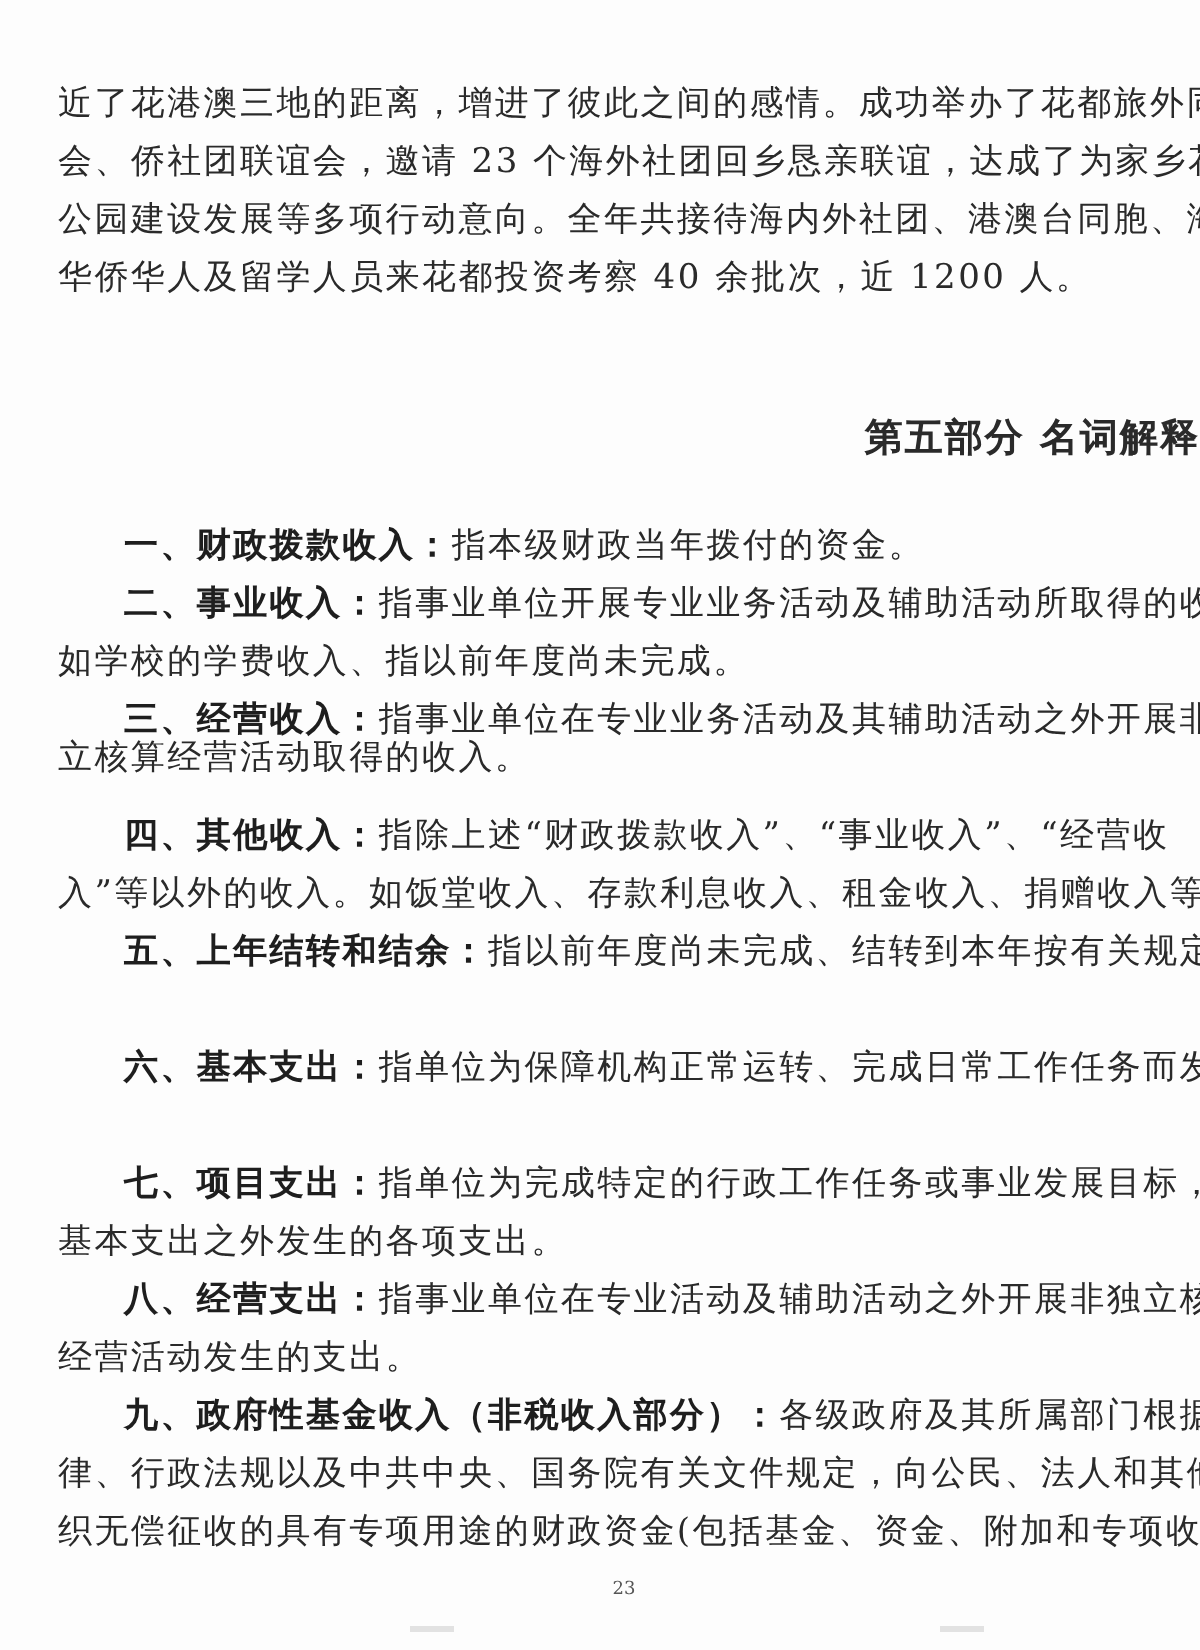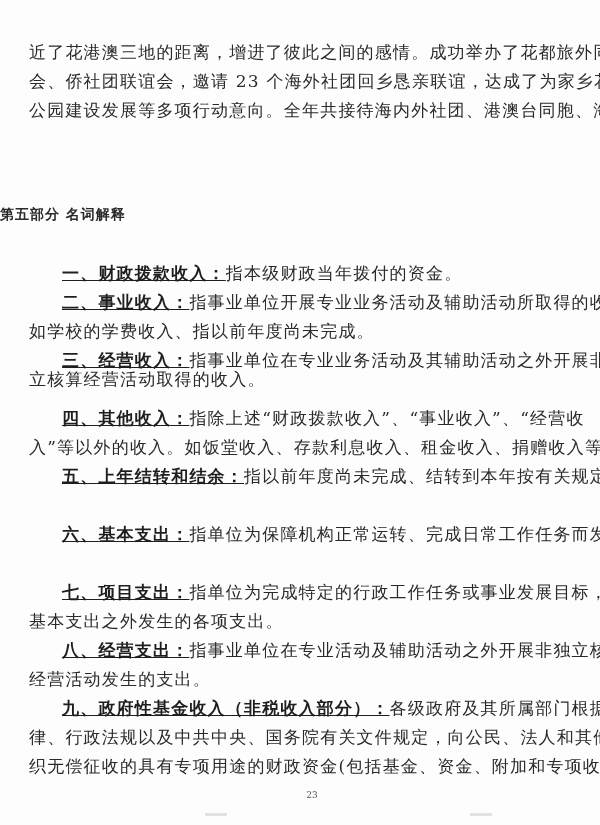--- a/index.html
+++ b/index.html
@@ -8,39 +8,40 @@
       font-family: "DejaVu Serif", "Liberation Serif", serif;
       color: #2a2a2a; position: relative;
     }
     .page { position: absolute; left: 0; top: 0; width: 600px; height: 825px; }
     .line {
       position: absolute; left: 29px; width: 545px;
       font-size: 17px; line-height: 22px; white-space: nowrap;
       letter-spacing: 1.2px; overflow: visible;
     }
     .indent { left: 62px; }
-    .term { font-weight: bold; color: #1e1e1e; text-decoration: underline; }
+    .term { font-weight: bold; color: #1e1e1e; }
     .heading {
-      position: absolute; left: 0; width: 600px; text-align: left;
-      font-size: 14px; font-weight: bold; top: 206px; letter-spacing: 1px;
+      position: absolute; left: 0; width: 600px; text-align: right;
+      font-size: 19px; font-weight: bold; top: 206px; letter-spacing: 1px;
     }
     .pagenum {
       position: absolute; top: 763px; left: 0; width: 600px; text-align: center;
       font-size: 9px; color: #555; margin-left: 12px;
     }
     .speck { position: absolute; height: 3px; background: #e2e2e2; }
   </style>
 </head>
 <body>
 
 <div class="page">
 
   <div class="line" style="top:41px">近了花港澳三地的距离，增进了彼此之间的感情。成功举办了花都旅外同乡</div>
   <div class="line" style="top:70px">会、侨社团联谊会，邀请 23 个海外社团回乡恳亲联谊，达成了为家乡花都湖</div>
   <div class="line" style="top:99px">公园建设发展等多项行动意向。全年共接待海内外社团、港澳台同胞、海外</div>
+  <div class="line" style="top:128px">华侨华人及留学人员来花都投资考察 40 余批次，近 1200 人。</div>
 
   <div class="heading">第五部分  名词解释</div>
 
   <div class="line indent" style="top:262px">
     <span class="term">一、财政拨款收入：</span><span>指本级财政当年拨付的资金。</span>
   </div>
 
   <div class="line indent" style="top:291px">
     <span class="term">二、事业收入：</span><span>指事业单位开展专业业务活动及辅助活动所取得的收入。</span>
   </div>

